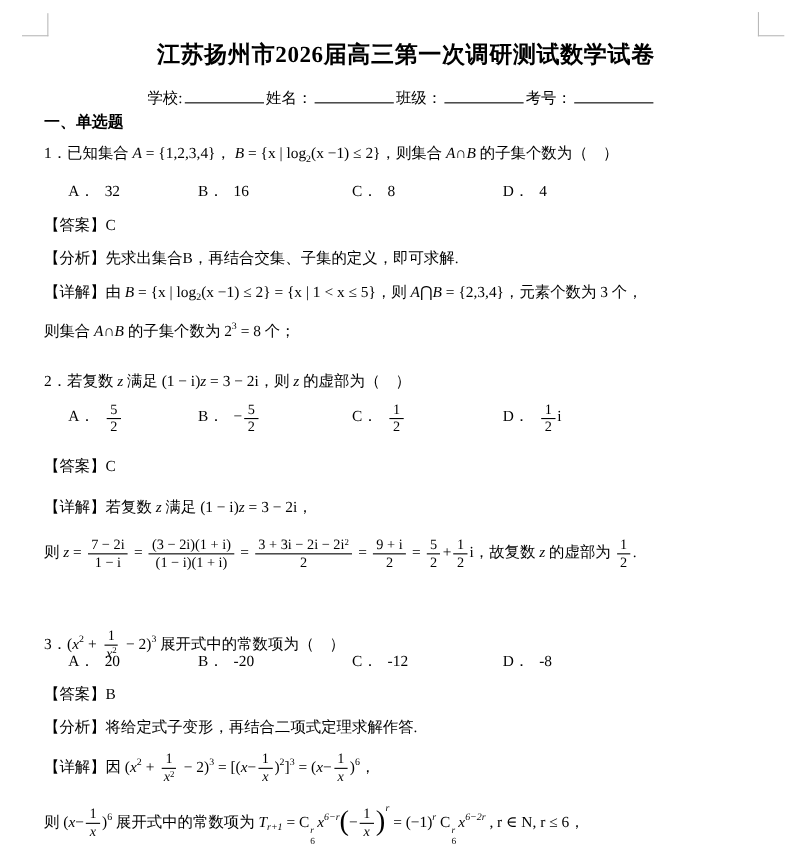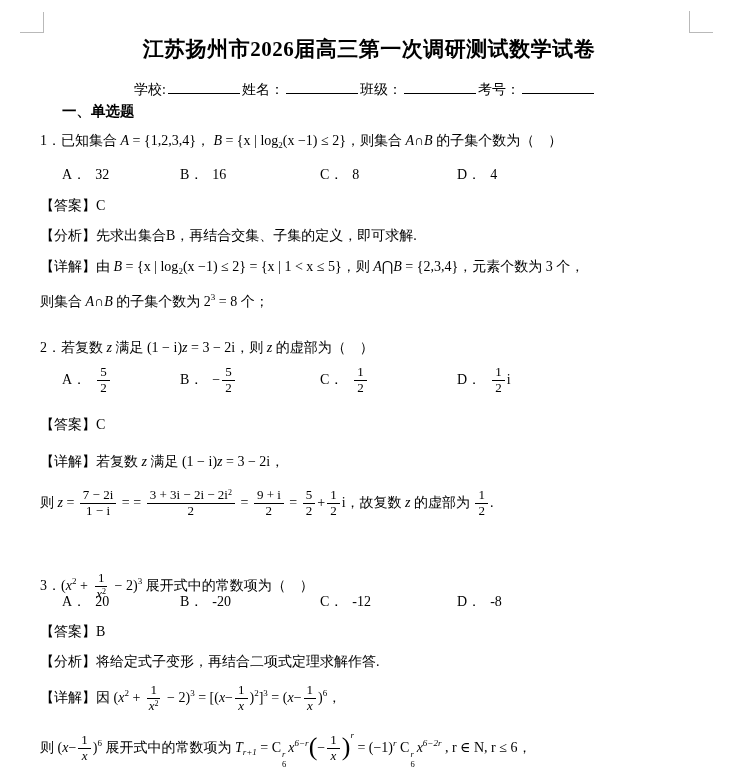--- a/index.html
+++ b/index.html
@@ -11,21 +11,21 @@
   
   .mark { position:absolute; }
   .mark-tl { left:20px; top:12px; width:24px; height:21px;
              border-right:1px solid #b9b9b9; border-bottom:1px solid #b9b9b9; }
   .mark-tr { left:689px; top:11px; width:24px; height:22px;
              border-left:1px solid #b9b9b9; border-bottom:1px solid #b9b9b9; }
 
   .line { position:absolute; left:40px; font-size:14px; line-height:20px; white-space:nowrap; }
   .title { left:0; width:738px; text-align:center; font-weight:bold; font-size:21px;
            letter-spacing:0.5px; line-height:26px; }
-  .bold { font-weight:bold;margin-left:22px; }
+  .bold { font-weight:bold; }
   .m  { font-family:"Liberation Serif","DejaVu Serif",serif; }
   .it { font-style:italic; }
   sup { font-size:9px; vertical-align:6px;  line-height:0; }
   sub { font-size:9px; vertical-align:-3px; line-height:0; }
   .hsup { font-size:9px; vertical-align:14px; line-height:0; }
 
   .frac { display:inline-flex; flex-direction:column; align-items:center;
           vertical-align:middle; line-height:1.15; margin:0 2px; font-size:13px;
           font-family:"Liberation Serif","DejaVu Serif",serif; }
   .frac .num { display:block; padding:0 3px; border-bottom:1px solid #000; text-align:center; }
@@ -142,21 +142,24 @@
 </div>
 
 <div class="line" style="top:452px">
   <span>【详解】</span><span>若复数 </span><span class="m it">z</span><span> 满足 </span><span class="m">(1 − i)</span><span class="m it">z</span><span class="m"> = 3 − 2i</span><span>，</span>
 </div>
 
 <div class="line" style="top:488px">
   <span>则 </span><span class="m it">z</span><span class="m"> = </span><span class="frac">
       <span class="num">7 − 2i</span>
       <span class="den">1 − i</span>
-    </span><span class="m"> = </span><span class="m"> = </span><span class="frac">
+    </span><span class="m"> = </span><span class="frac">
+      <span class="num">(3 − 2i)(1 + i)</span>
+      <span class="den">(1 − i)(1 + i)</span>
+    </span><span class="m"> = </span><span class="frac">
       <span class="num"><span>3 + 3i − 2i − 2i</span><sup>2</sup></span>
       <span class="den">2</span>
     </span><span class="m"> = </span><span class="frac">
       <span class="num">9 + i</span>
       <span class="den">2</span>
     </span><span class="m"> = </span><span class="frac">
       <span class="num">5</span>
       <span class="den">2</span>
     </span><span class="m">+</span><span class="frac">
       <span class="num">1</span>

